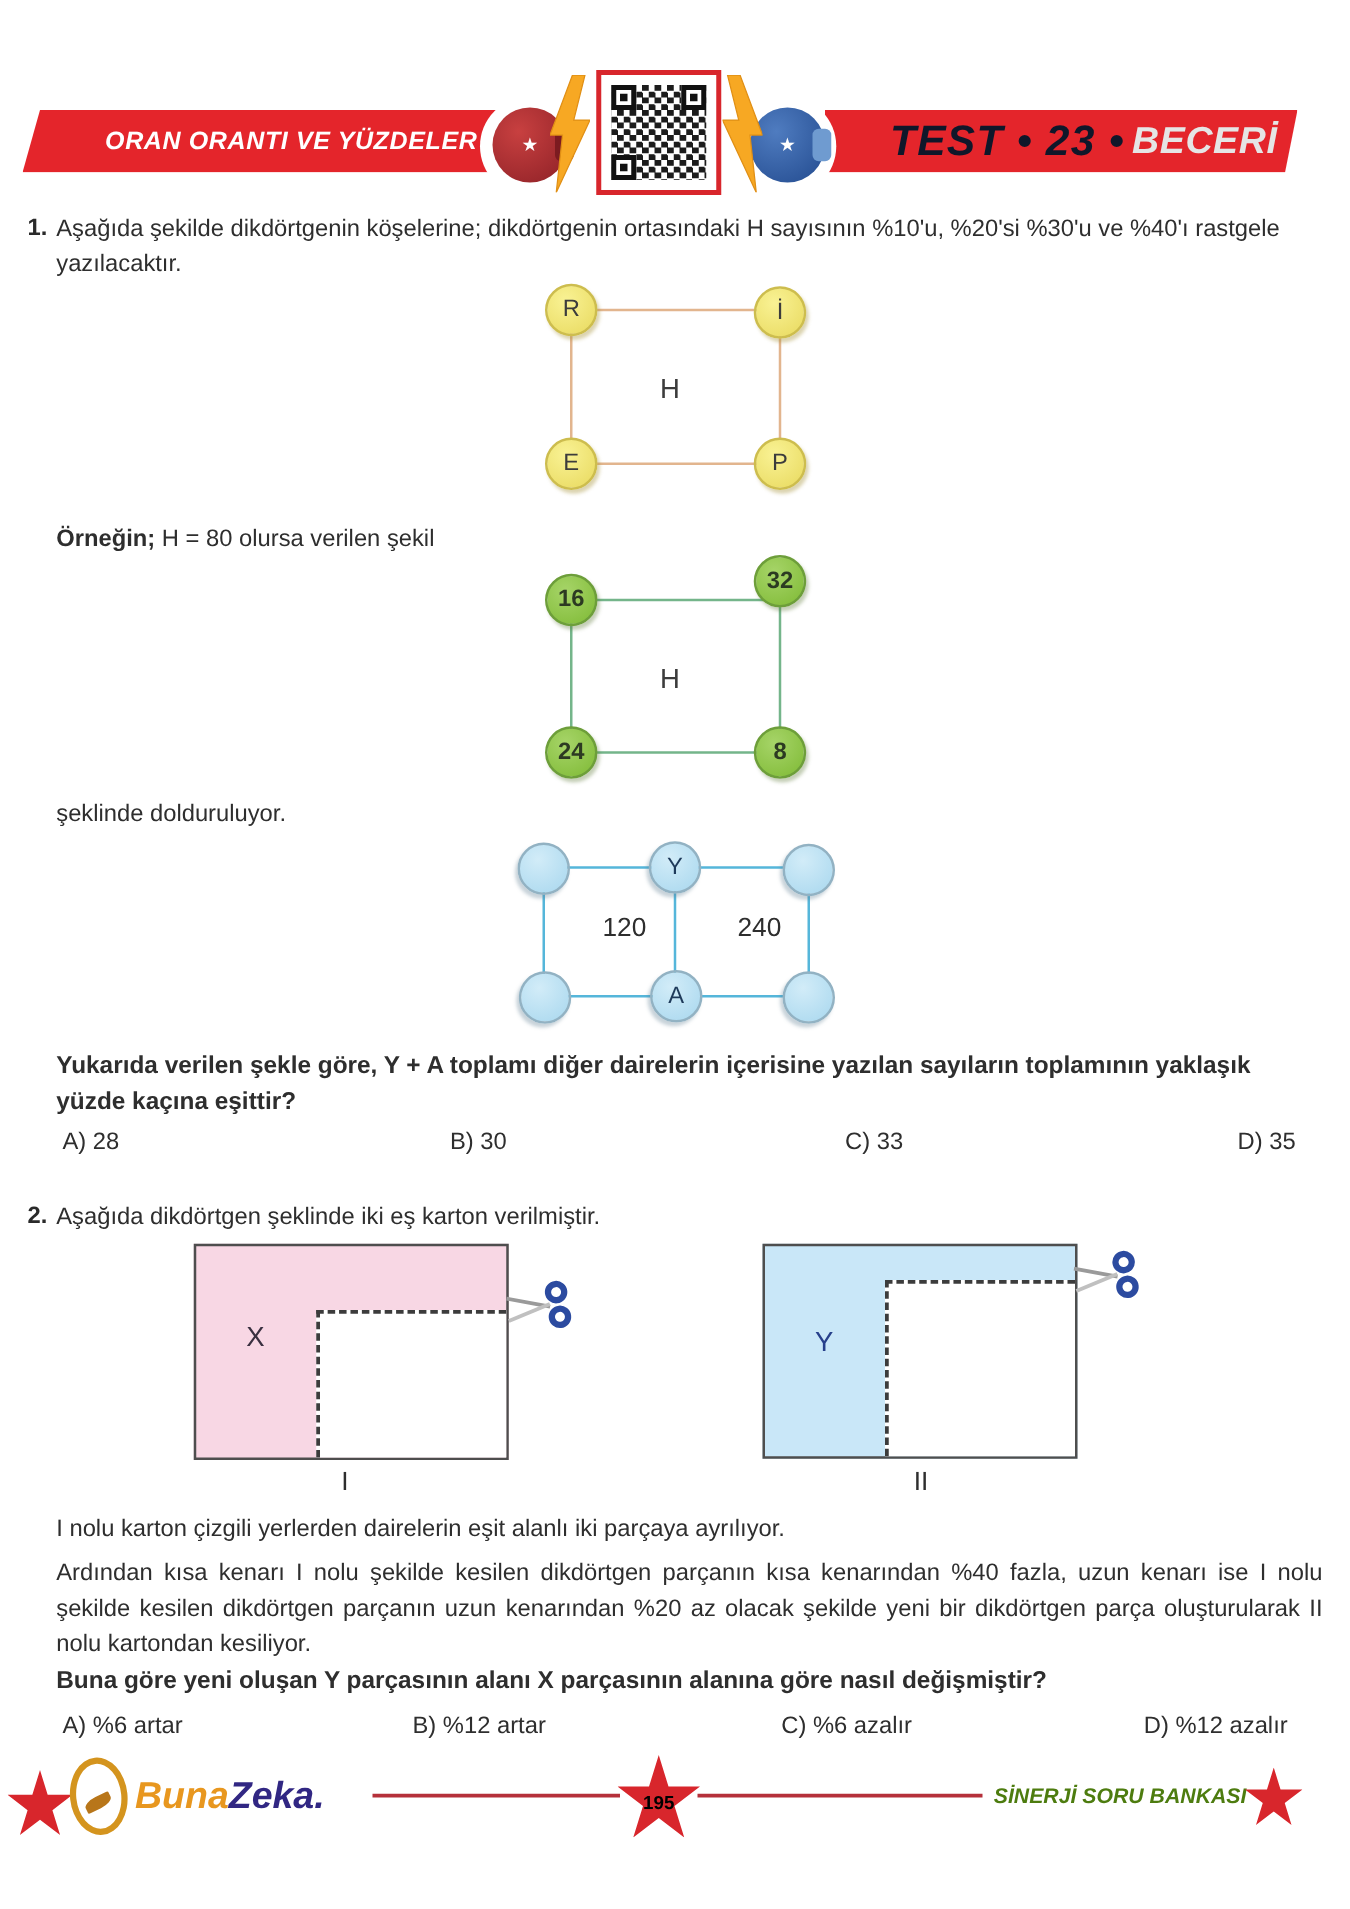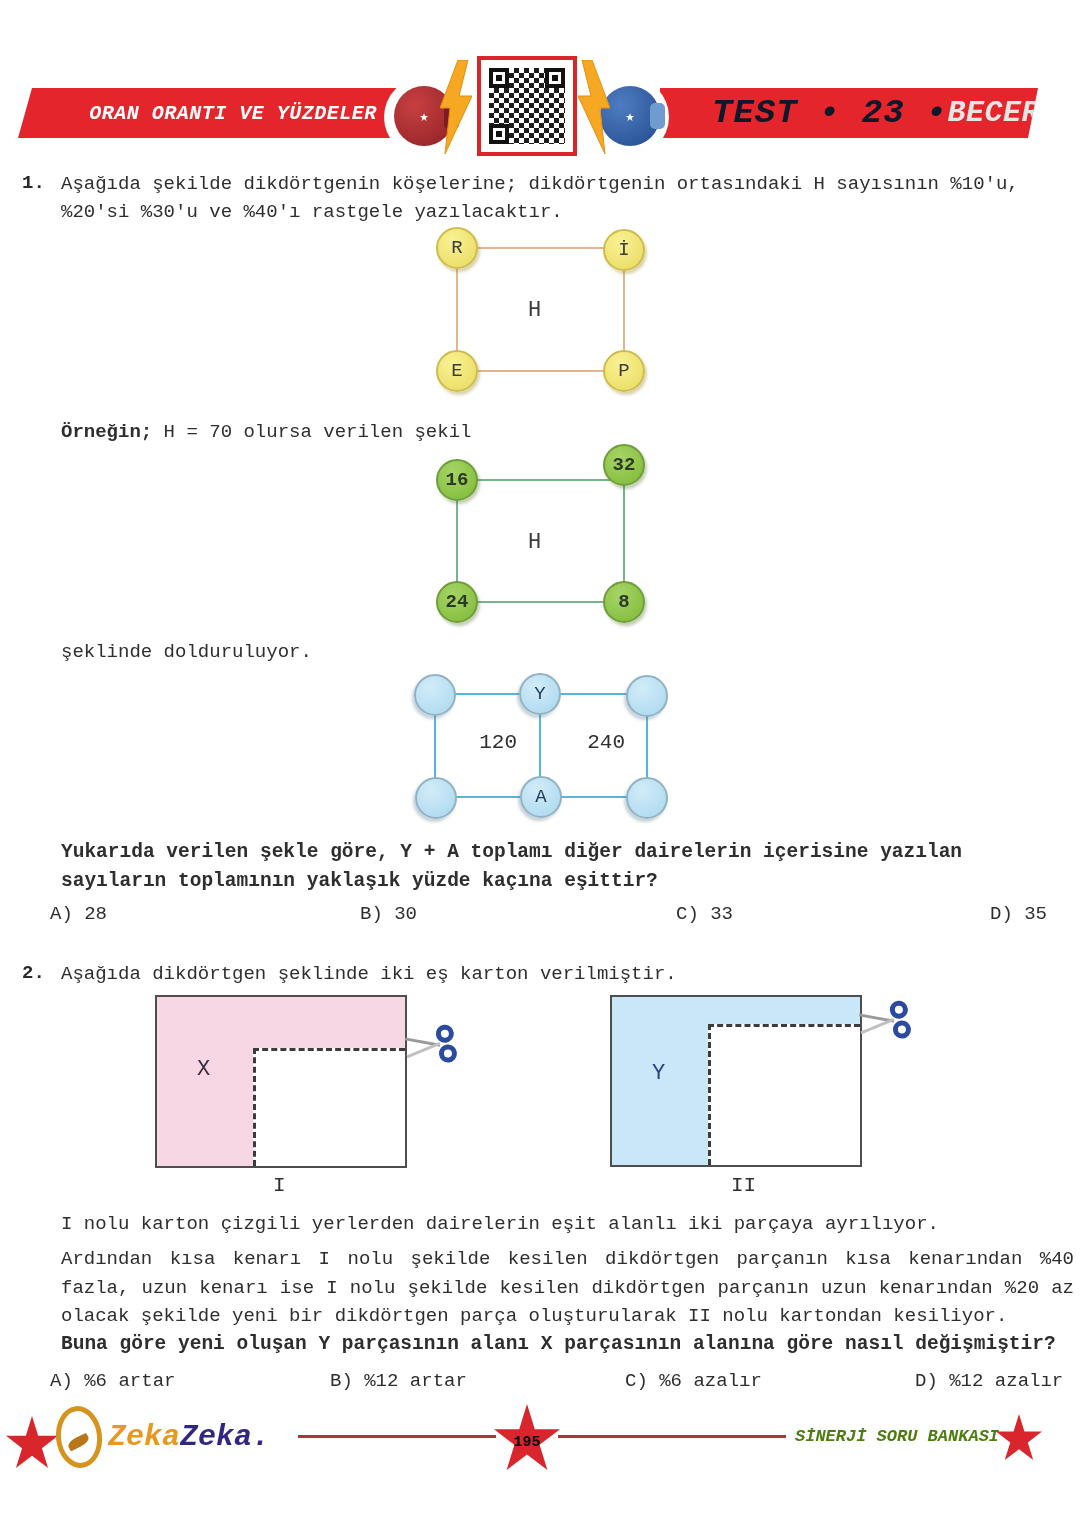--- a/index.html
+++ b/index.html
@@ -1,17 +1,17 @@
 <!DOCTYPE html>
 <html><head>
 <meta charset="utf-8">
 <style>
   html,body{margin:0;padding:0;background:#ffffff;}
   .page{position:relative;width:1080px;height:1527px;background:#ffffff;overflow:hidden;
-        font-family:Liberation Mono, monospace;color:#2e2e2e;}
+        font-family:Liberation Sans, sans-serif;color:#2e2e2e;}
 
   
   .ribbon{position:absolute;top:88px;height:50px;background:#e4252b;display:flex;align-items:center;}
   .ribbon-left{left:18px;width:430px;clip-path:polygon(14px 0,100% 0,100% 100%,0 100%);justify-content:center;}
   .ribbon-right{left:660px;width:378px;clip-path:polygon(0 0,100% 0,calc(100% - 10px) 100%,0 100%);
                 justify-content:space-between;padding:0 16px 0 52px;box-sizing:border-box;}
   .topic-title{color:#fff;font-weight:bold;font-style:italic;font-size:20px;letter-spacing:.5px;white-space:nowrap;}
   .test-title{color:#0f172a;font-weight:bold;font-style:italic;font-size:34px;letter-spacing:1px;white-space:nowrap;}
   .badge{color:#e5e5e5;font-weight:bold;font-style:italic;font-size:30px;letter-spacing:.5px;white-space:nowrap;}
   .notch{position:absolute;top:77px;width:80px;height:80px;border-radius:50%;background:#fff;}
@@ -28,21 +28,21 @@
   .qr-box{position:absolute;left:477px;top:56px;width:100px;height:100px;background:#fff;
           border:4px solid #d8262c;box-sizing:border-box;padding:8px;}
   .qr-grid{position:relative;width:100%;height:100%;
            background:repeating-conic-gradient(#1c1c1c 0% 25%, #ffffff 0% 50%) 0 0 / 10px 10px;}
   .finder{position:absolute;width:20px;height:20px;border:4px solid #111;background:#fff;box-sizing:border-box;}
   .finder::after{content:"";position:absolute;left:3px;top:3px;width:6px;height:6px;background:#111;}
   .f-tl{left:0;top:0;} .f-tr{right:0;top:0;} .f-bl{left:0;bottom:0;}
 
   
   .qnum{position:absolute;font-weight:bold;font-size:19px;color:#2a2a2a;}
-  .qtext{position:absolute;font-size:19px;line-height:28px;color:#2e2e2e;margin-left:16px;}
+  .qtext{position:absolute;font-size:19px;line-height:28px;color:#2e2e2e;}
   .bold{font-weight:bold;}
   .justify{text-align:justify;}
   .option{position:absolute;font-size:19px;color:#2e2e2e;white-space:nowrap;}
 
   
   .hline{position:absolute;height:2px;}
   .vline{position:absolute;width:2px;}
   .l-tan{background:#e2b58e;} .l-green{background:#74b58a;} .l-blue{background:#55b6da;}
   .circle{position:absolute;width:42px;height:42px;border-radius:50%;display:flex;align-items:center;
           justify-content:center;font-size:19px;color:#3c3c3c;box-sizing:border-box;}
@@ -122,21 +122,21 @@
   <div class="hline l-tan" style="left:457px;top:247px;width:167px;"></div>
   <div class="hline l-tan" style="left:457px;top:370px;width:167px;"></div>
   <div class="vline l-tan" style="left:456px;top:248px;height:123px;"></div>
   <div class="vline l-tan" style="left:623px;top:250px;height:121px;"></div>
   <div class="circle c-yellow" style="left:436px;top:227px;">R</div>
   <div class="circle c-yellow" style="left:603px;top:229px;">İ</div>
   <div class="circle c-yellow" style="left:436px;top:350px;">E</div>
   <div class="circle c-yellow" style="left:603px;top:350px;">P</div>
   <span class="h-label" style="left:528px;top:298px;">H</span>
 
-  <div class="qtext" style="left:45px;top:418px;"><span class="bold">Örneğin;</span><span> H = 70 olursa verilen şekil</span></div>
+  <div class="qtext" style="left:45px;top:418px;"><span class="bold">Örneğin;</span><span> H = 80 olursa verilen şekil</span></div>
 
   <div class="hline l-green" style="left:457px;top:479px;width:167px;"></div>
   <div class="hline l-green" style="left:457px;top:601px;width:167px;"></div>
   <div class="vline l-green" style="left:456px;top:480px;height:122px;"></div>
   <div class="vline l-green" style="left:623px;top:480px;height:122px;"></div>
   <div class="circle c-green" style="left:436px;top:459px;">16</div>
   <div class="circle c-green" style="left:603px;top:444px;">32</div>
   <div class="circle c-green" style="left:436px;top:581px;">24</div>
   <div class="circle c-green" style="left:603px;top:581px;">8</div>
   <span class="h-label" style="left:528px;top:530px;">H</span>
@@ -193,21 +193,21 @@
   <div class="qtext" style="left:45px;top:1210px;width:1015px;">I nolu karton çizgili yerlerden dairelerin eşit alanlı iki parçaya ayrılıyor.</div>
   <div class="qtext justify" style="left:45px;top:1245px;width:1013px;line-height:28.5px;">Ardından kısa kenarı I nolu şekilde kesilen dikdörtgen parçanın kısa kenarından %40 fazla, uzun kenarı ise I nolu şekilde kesilen dikdörtgen parçanın uzun kenarından %20 az olacak şekilde yeni bir dikdörtgen parça oluşturularak II nolu kartondan kesiliyor.</div>
   <div class="qtext bold" style="left:45px;top:1330px;width:1010px;font-size:19.5px;">Buna göre yeni oluşan Y parçasının alanı X parçasının alanına göre nasıl değişmiştir?</div>
   <div class="option" style="left:50px;top:1370px;"><span>A)</span> <span>%6 artar</span></div>
   <div class="option" style="left:330px;top:1370px;"><span>B)</span> <span>%12 artar</span></div>
   <div class="option" style="left:625px;top:1370px;"><span>C)</span> <span>%6 azalır</span></div>
   <div class="option" style="left:915px;top:1370px;"><span>D)</span> <span>%12 azalır</span></div>
 
   <div class="star star-left"></div>
   <div class="logo-oval"></div>
-  <div class="brand"><span class="brand-hiper">Zeka</span><span class="brand-zeka">Zeka.</span></div>
+  <div class="brand"><span class="brand-hiper">Buna</span><span class="brand-zeka">Zeka.</span></div>
   <div class="fline fline-1"></div>
   <div class="star page-star">
       <span>195</span>
     </div>
   <div class="fline fline-2"></div>
   <div class="publisher">SİNERJİ SORU BANKASI</div>
   <div class="star star-right"></div>
 
 </div>
 

